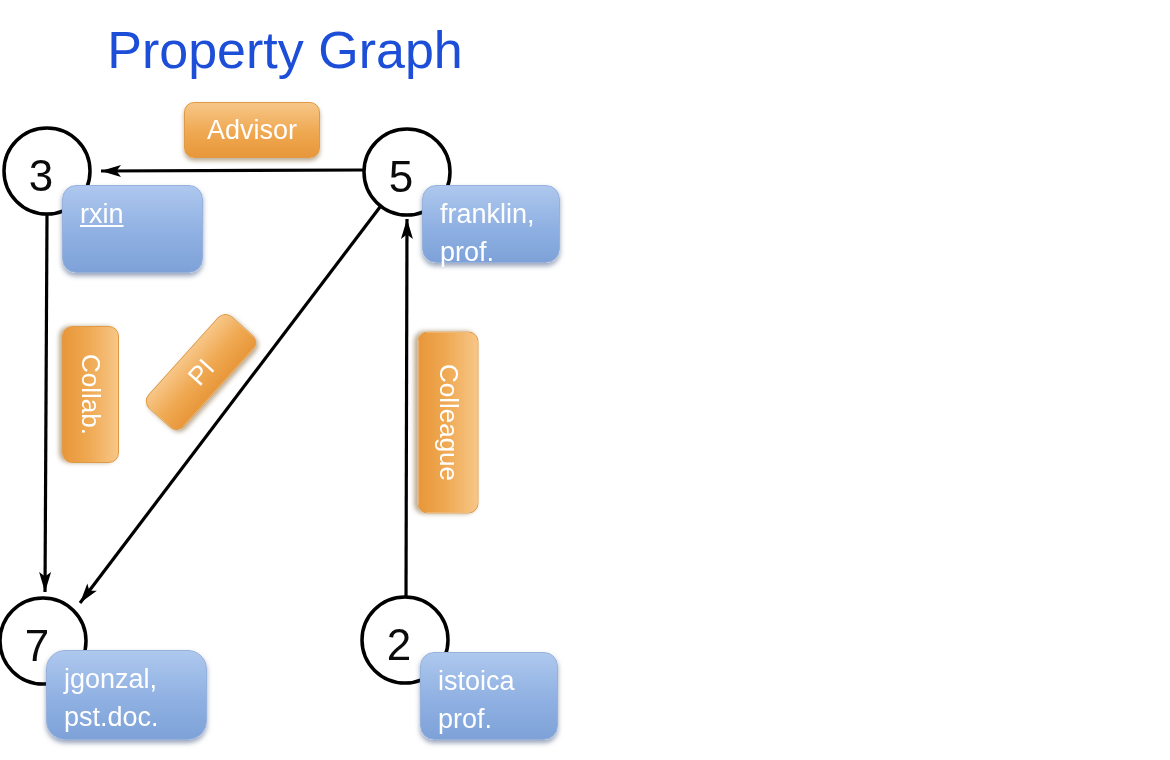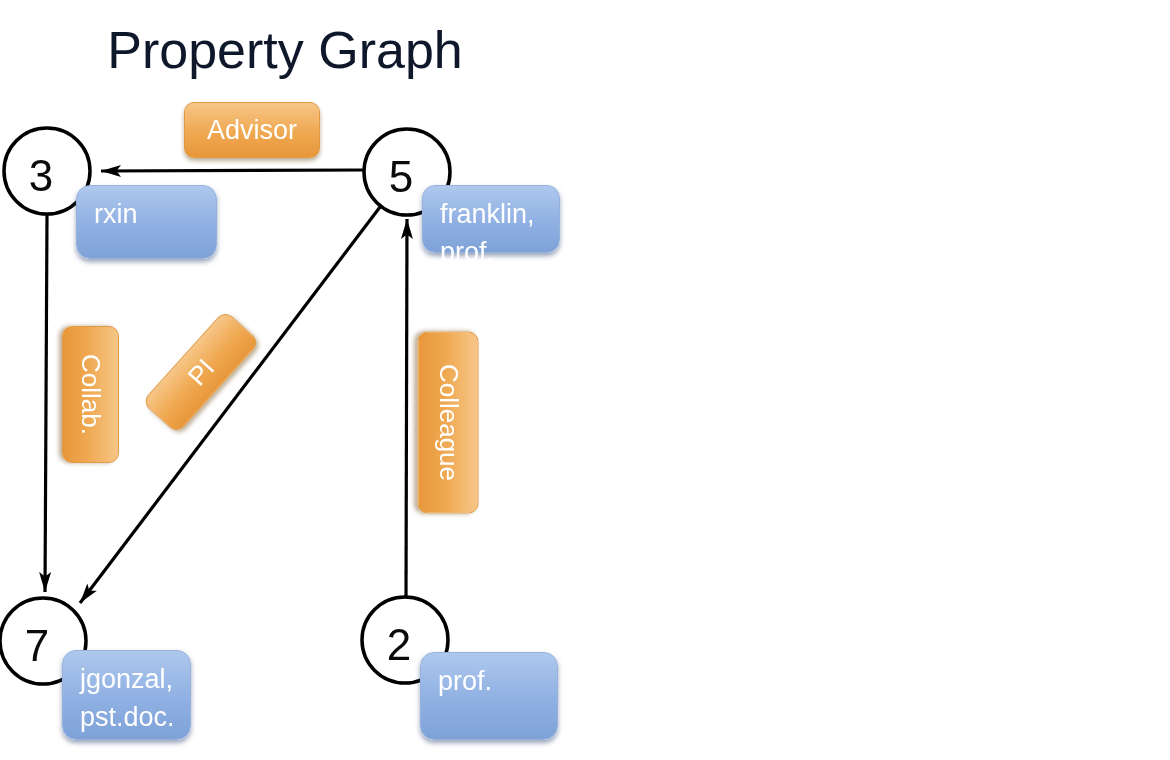--- a/index.html
+++ b/index.html
@@ -6,21 +6,21 @@
   body{
     width:1170px;height:760px;position:relative;overflow:hidden;
     background:#ffffff;font-family:"Liberation Sans",sans-serif;color:#000;
   }
   .panel{position:absolute;top:0;bottom:0;}
   #graph-panel{left:0;width:585px;}
   #tables-panel{left:585px;width:585px;}
 
   .big-title{
     position:absolute;text-align:center;font-size:50px;font-weight:400;
-    letter-spacing:0px;color:#0f172a;white-space:nowrap;
+    letter-spacing:0px;color:#1d4ed8;white-space:nowrap;
   }
   #graph-title{left:40px;width:490px;top:20px;font-size:52px;}
 
   svg text.node-num{
     font-family:"Liberation Sans",sans-serif;font-size:44px;fill:#0b0b0b;
   }
 
   
   .elabel{
     position:absolute;display:flex;align-items:center;justify-content:center;
@@ -69,32 +69,33 @@
     <text class="node-num" x="399" y="644" text-anchor="middle" dominant-baseline="central">2</text>
   </svg>
 
   
   <div class="elabel" style="left:168px;top:102px;width:134px;height:54px;margin-left:16px;">Advisor</div>
   <div class="elabel" style="left:22px;top:366px;width:135px;height:55px;transform:rotate(90deg);font-size:26px;">Collab.</div>
   <div class="elabel" style="left:139px;top:348px;width:122px;height:46px;transform:rotate(-48deg);font-size:26px;">PI</div>
   <div class="elabel" style="left:357px;top:392px;width:180px;height:59px;transform:rotate(90deg);font-size:26px;">Colleague</div>
 
   
-  <div class="vlabel" style="left:76px;top:185px;width:141px;height:74px;">
+  <div class="vlabel" style="left:62px;top:185px;width:141px;height:88px;text-decoration:underline;">
     <div>rxin</div>
   </div>
-  <div class="vlabel" style="left:422px;top:185px;width:138px;height:68px;border-radius:13px;">
+  <div class="vlabel" style="left:422px;top:185px;width:138px;height:78px;">
     <div>franklin,</div>
     <div>prof.</div>
   </div>
-  <div class="vlabel" style="left:62px;top:650px;width:129px;height:90px;">
+  <div class="vlabel" style="left:46px;top:650px;width:161px;height:90px;border-radius:19px;">
     <div>jgonzal,</div>
     <div>pst.doc.</div>
   </div>
   <div class="vlabel" style="left:420px;top:652px;width:138px;height:88px;">
+    <div>istoica</div>
     <div>prof.</div>
   </div>
 </div>
 
 <div class="panel" id="tables-panel">
 
   
 
   
 

